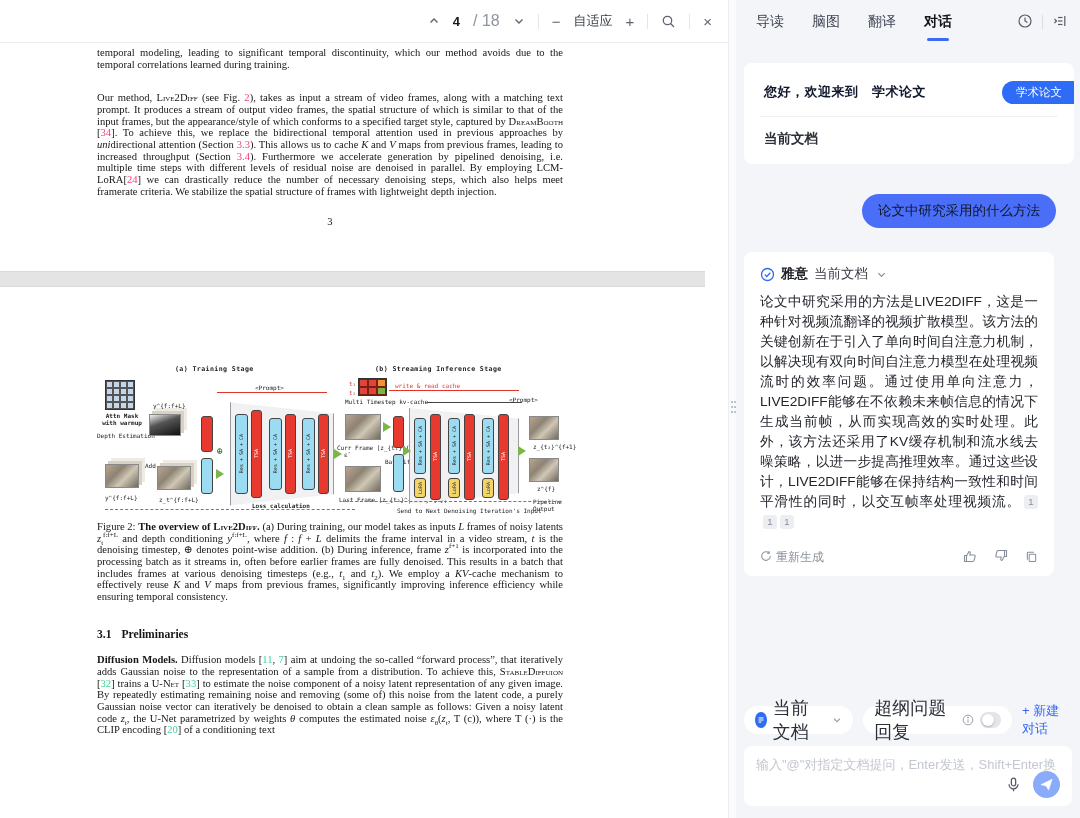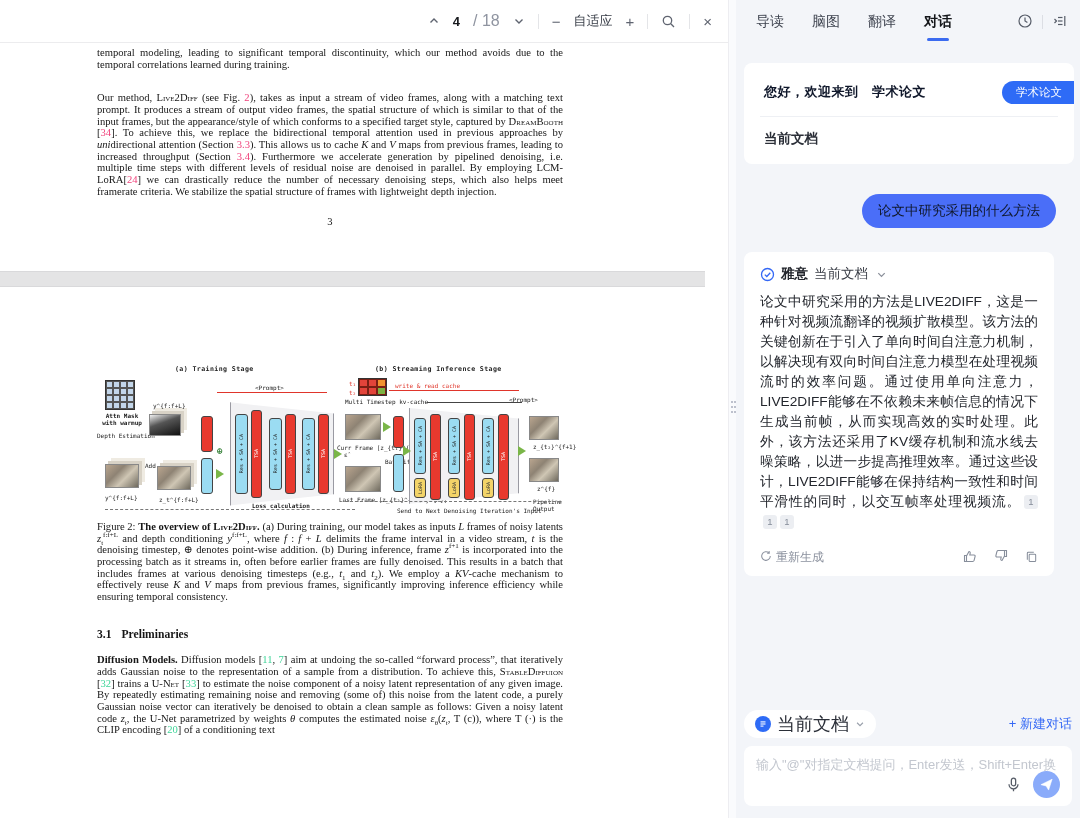--- a/index.html
+++ b/index.html
@@ -389,20 +389,33 @@
               <line x1="3" y1="8.5" x2="6.5" y2="8.5"></line>
             </svg>
           </span>
         <span>当前文档</span>
         <span class="chev">
             <svg width="10" height="10" viewBox="0 0 12 12" fill="none" stroke="currentColor" stroke-width="1.4">
               <polyline points="2.5,4.5 6,8 9.5,4.5"></polyline>
             </svg>
           </span>
       </div>
+      <div class="pill">
+        <span>超纲问题回复</span>
+        <span class="info-i">
+            <svg width="12" height="12" viewBox="0 0 12 12" fill="none" stroke="currentColor" stroke-width="1">
+              <circle cx="6" cy="6" r="4.8"></circle>
+              <line x1="6" y1="5.2" x2="6" y2="8.6"></line>
+              <circle cx="6" cy="3.4" r="0.5" fill="currentColor"></circle>
+            </svg>
+          </span>
+        <span class="toggle">
+            <i></i>
+          </span>
+      </div>
       <span class="new-chat">+ 新建对话</span>
     </div>
     <div class="input-card">
       <textarea placeholder="输入&quot;@&quot;对指定文档提问，Enter发送，Shift+Enter换行" style=""></textarea>
       <div class="input-actions">
         <span class="mic">
             <svg width="15" height="15" viewBox="0 0 14 14" fill="none" stroke="currentColor" stroke-width="1.2">
               <rect x="5" y="1" width="4" height="7.2" rx="2"></rect>
               <path d="M2.8 6.8a4.2 4.2 0 0 0 8.4 0 M7 11v2.2"></path>
             </svg>

